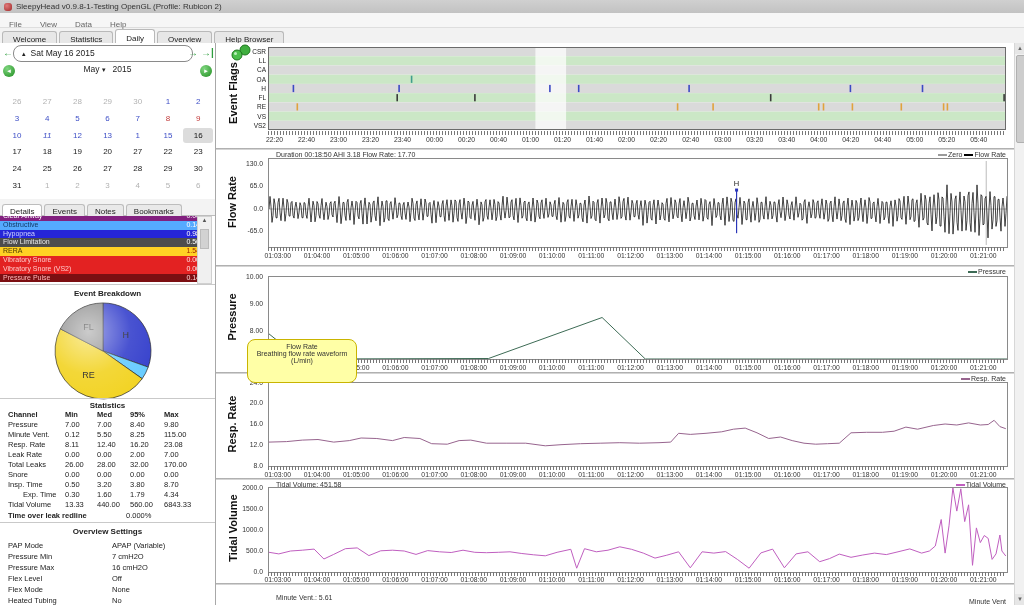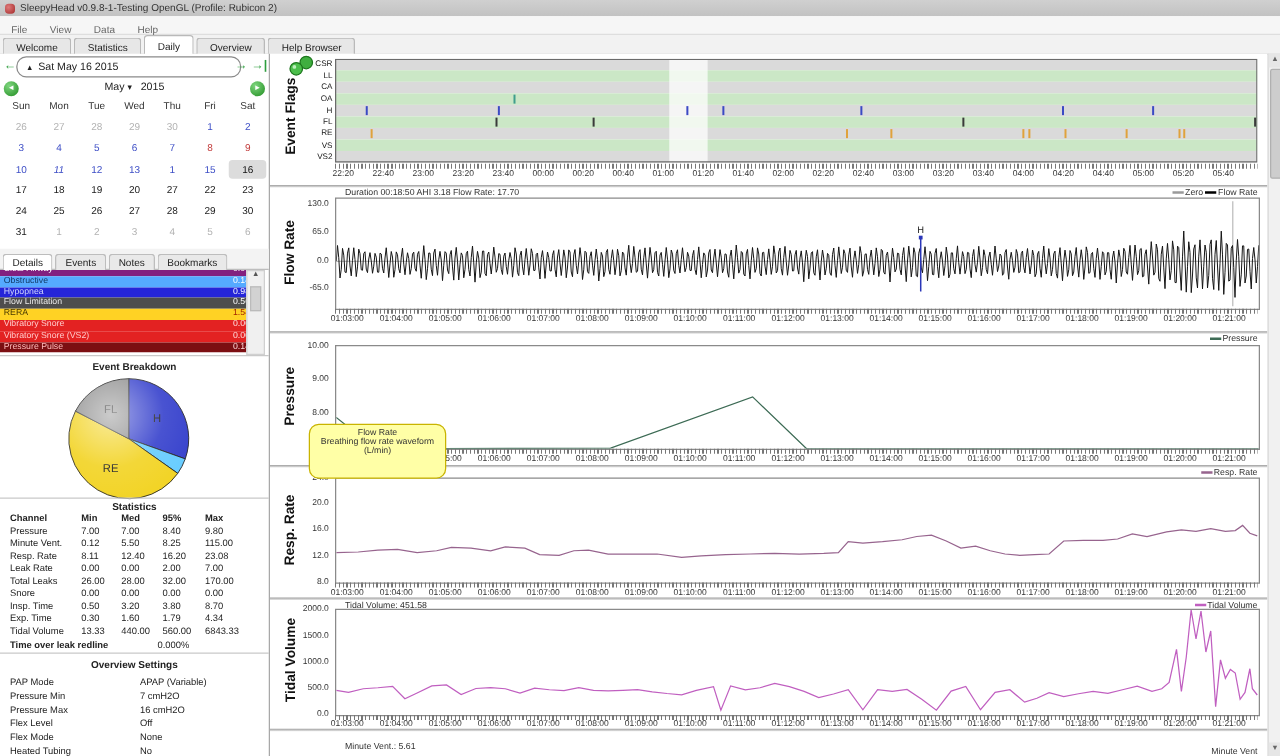--- a/index.html
+++ b/index.html
@@ -78,29 +78,20 @@
       <div id="dateoval"><span style="font-size:7px;margin-right:5px">▴</span><span>Sat May 16 2015</span></div>
       <span class="navarrow" style="left:188px;top:2px">→</span>
       <span class="navarrow" style="left:201px;top:2px">→|</span>
     </div>
     <div id="calhead">
       <span class="calorb" style="left:3px">◂</span>
       <span><span>May</span> <span style="font-size:7px">▾</span></span>
       &nbsp;&nbsp;<span>2015</span>
       <span class="calorb" style="right:3px;left:auto">▸</span>
     </div>
-    <div id="caldays">
-        <span class="dayhdr" style="left: 0px; top: 0px;">Sun</span>
-        <span class="dayhdr" style="left: 30.2px; top: 0px;">Mon</span>
-        <span class="dayhdr" style="left: 60.4px; top: 0px;">Tue</span>
-        <span class="dayhdr" style="left: 90.6px; top: 0px;">Wed</span>
-        <span class="dayhdr" style="left: 120.8px; top: 0px;">Thu</span>
-        <span class="dayhdr" style="left: 151px; top: 0px;">Fri</span>
-        <span class="dayhdr" style="left: 181.2px; top: 0px;">Sat</span>
-      </div>
     <div id="calgrid">
         <span class="daycell c-dim" style="left: 0px; top: 0px;">26</span>
         <span class="daycell c-dim" style="left: 30.2px; top: 0px;">27</span>
         <span class="daycell c-dim" style="left: 60.4px; top: 0px;">28</span>
         <span class="daycell c-dim" style="left: 90.6px; top: 0px;">29</span>
         <span class="daycell c-dim" style="left: 120.8px; top: 0px;">30</span>
         <span class="daycell c-blue" style="left: 151px; top: 0px;">1</span>
         <span class="daycell c-blue" style="left: 181.2px; top: 0px;">2</span>
         <span class="daycell c-blue" style="left: 0px; top: 16.8px;">3</span>
         <span class="daycell c-blue" style="left: 30.2px; top: 16.8px;">4</span>
@@ -227,21 +218,21 @@
           <span class="stc" style="left: 164px;">0.00</span>
         </div>
         <div class="strow" style="top: 70px;">
           <span class="stc" style="left: 8px;">Insp. Time</span>
           <span class="stc" style="left: 65px;">0.50</span>
           <span class="stc" style="left: 97px;">3.20</span>
           <span class="stc" style="left: 130px;">3.80</span>
           <span class="stc" style="left: 164px;">8.70</span>
         </div>
         <div class="strow" style="top: 80px;">
-          <span class="stc" style="left: 8px;">Exp. Time</span>
+          <span class="stc" style="left: 23px;">Exp. Time</span>
           <span class="stc" style="left: 65px;">0.30</span>
           <span class="stc" style="left: 97px;">1.60</span>
           <span class="stc" style="left: 130px;">1.79</span>
           <span class="stc" style="left: 164px; text-align: center;">4.34</span>
         </div>
         <div class="strow" style="top: 90px;">
           <span class="stc" style="left: 8px;">Tidal Volume</span>
           <span class="stc" style="left: 65px;">13.33</span>
           <span class="stc" style="left: 97px;">440.00</span>
           <span class="stc" style="left: 130px;">560.00</span>

